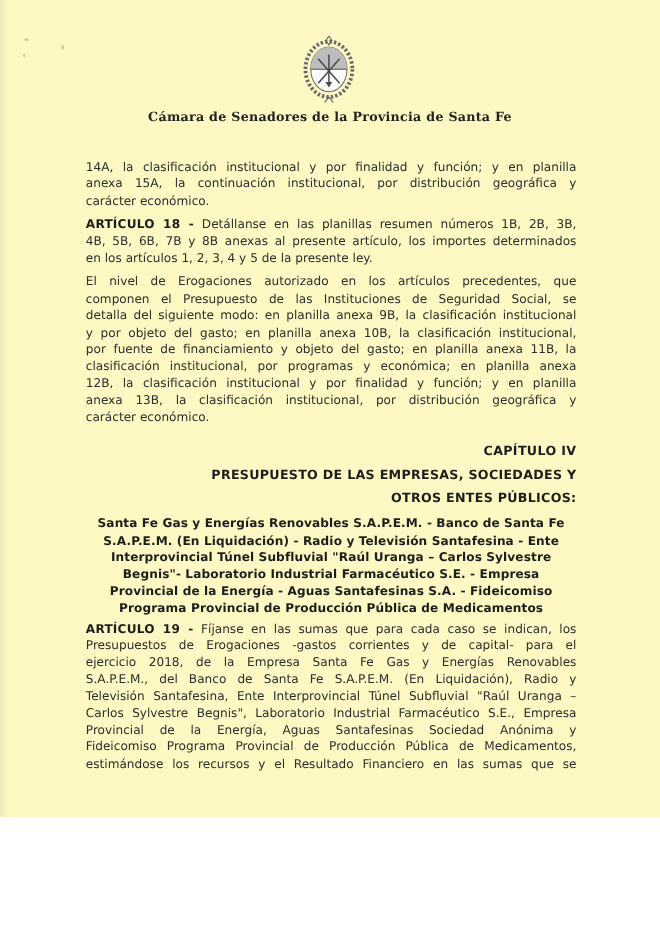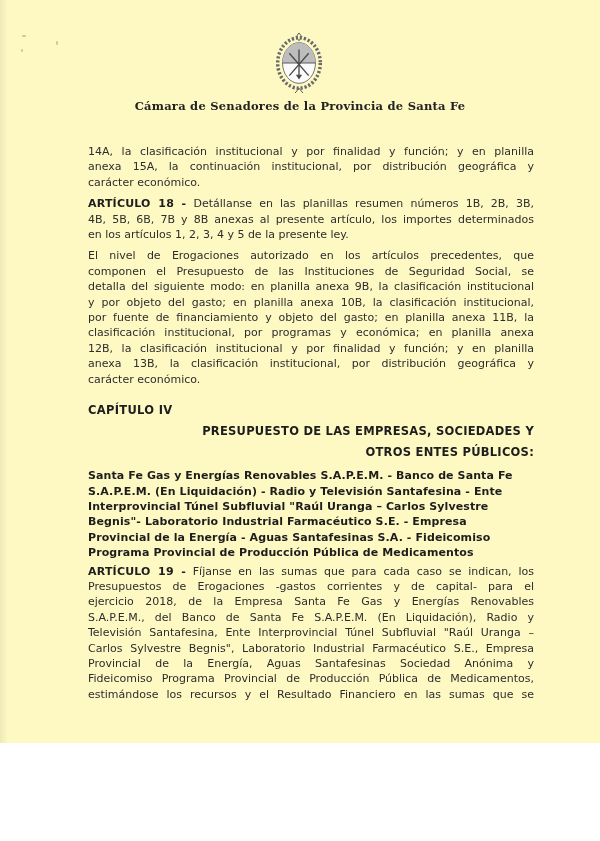--- a/index.html
+++ b/index.html
@@ -23,43 +23,43 @@
   .seal{position:absolute;left:270px;top:32px;width:58px;height:62px;}
 
   .header-title{
     position:absolute;left:0;top:99px;width:600px;
     text-align:center;
     font-family:"DejaVu Serif","Liberation Serif",serif;
     font-weight:bold;font-size:11.5px;letter-spacing:.25px;color:#222;
   }
 
   .content{
-    position:absolute;left:88px;top:144px;width:446px;
+    position:absolute;left:78px;top:144px;width:446px;
   }
   .para{margin:0 0 6px 0;}
   .jline{
     display:block;
     font-size:11px;line-height:15.4px;
     text-align:justify;text-align-last:justify;
     white-space:normal;color:#2d2d2d;
   }
   .jline.last{text-align-last:left;}
   .art-label{font-weight:bold;color:#1d1d1d;letter-spacing:.2px;}
 
   .chapter-title{
-    margin-top:16px;text-align:left;font-weight:bold;
+    margin-top:16px;text-align:right;font-weight:bold;
     font-size:11.5px;line-height:15px;color:#1d1d1d;letter-spacing:.3px;
   }
   .chapter-sub{
     margin-top:6px;text-align:right;font-weight:bold;
     font-size:11.5px;line-height:15px;color:#1d1d1d;letter-spacing:.25px;
   }
   .entities{margin-top:8px;}
   .entity-line{
-    font-weight:bold;font-size:11px;line-height:15.4px;
+    text-align:center;font-weight:bold;font-size:11px;line-height:15.4px;
     color:#1d1d1d;white-space:nowrap;letter-spacing:.1px;
   }
   .art19{margin-top:3px;}
 
   .signature{position:absolute;left:6px;top:756px;width:50px;height:66px;}
 
   .page-number{
     position:absolute;right:86px;top:791px;
     font-weight:bold;font-size:11px;color:#1d1d1d;letter-spacing:.2px;
   }

